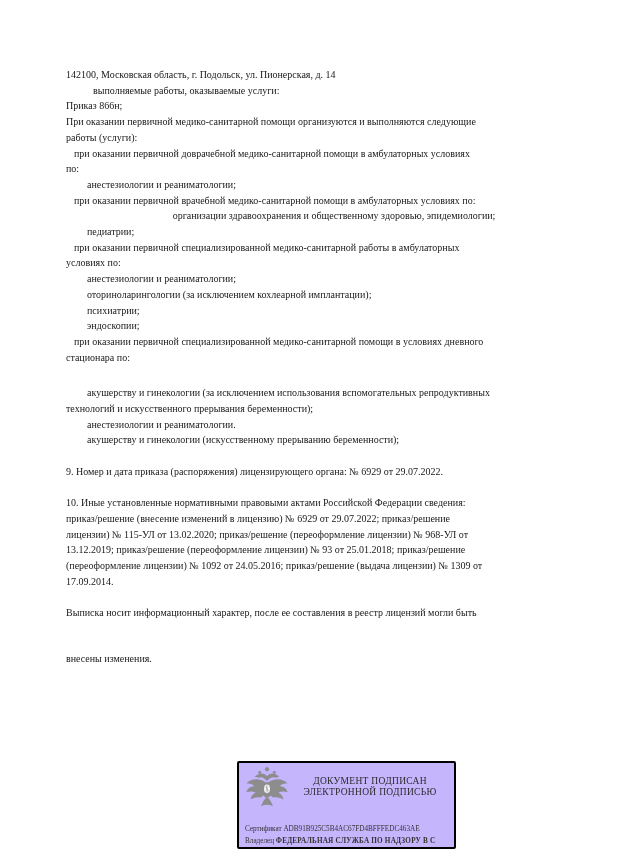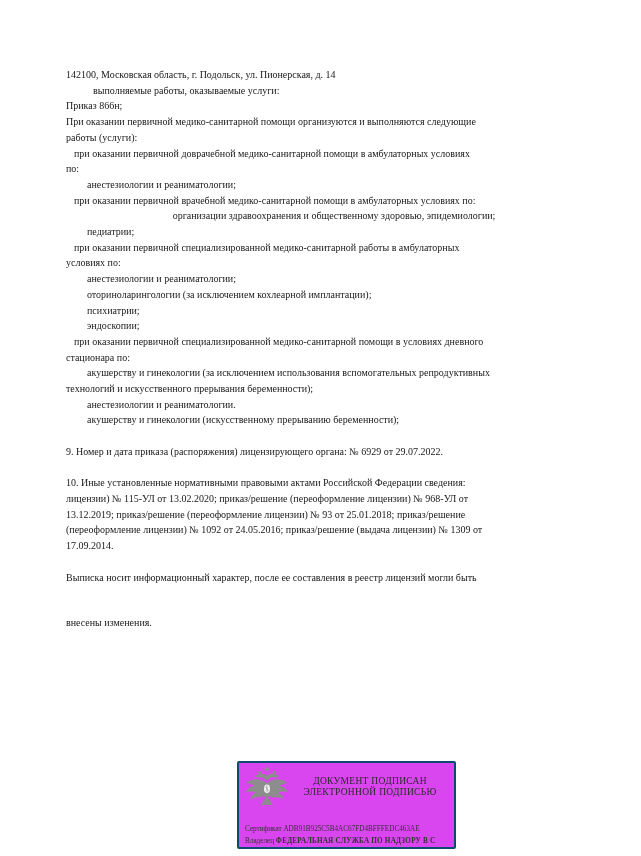--- a/index.html
+++ b/index.html
@@ -31,23 +31,23 @@
     white-space: nowrap;
     min-height: 15.7px;
   }
   
   .stamp {
     position: absolute;
     left: 237px;
     top: 761px;
     width: 215px;
     height: 84px;
-    border: 2px solid #0c4a6e;
+    border: 2px solid #000000;
     border-radius: 2px;
-    background: #d946ef;
+    background: #c4b5fd;
     overflow: hidden;
     box-sizing: content-box;
   }
   .stamp-top {
     display: flex;
     align-items: center;
     height: 44px;
     padding: 2px 4px 0 5px;
   }
   .stamp-emblem {
@@ -93,28 +93,29 @@
       <div class="doc-line" style="padding-left: 21px; text-align: center;">организации здравоохранения и общественному здоровью, эпидемиологии;</div>
       <div class="doc-line" style="padding-left: 21px;">педиатрии;</div>
       <div class="doc-line" style="padding-left: 8px;">при оказании первичной специализированной медико-санитарной работы в амбулаторных</div>
       <div class="doc-line" style="padding-left: 0px;">условиях по:</div>
       <div class="doc-line" style="padding-left: 21px;">анестезиологии и реаниматологии;</div>
       <div class="doc-line" style="padding-left: 21px;">оториноларингологии (за исключением кохлеарной имплантации);</div>
       <div class="doc-line" style="padding-left: 21px;">психиатрии;</div>
       <div class="doc-line" style="padding-left: 21px;">эндоскопии;</div>
       <div class="doc-line" style="padding-left: 8px;">при оказании первичной специализированной медико-санитарной помощи в условиях дневного</div>
       <div class="doc-line" style="padding-left: 0px;">стационара по:</div>
-      <div class="doc-line" style="padding-left: 21px;">акушерству и гинекологии (за исключением использования вспомогательных репродуктивных</div>
+      <div class="doc-line" style="padding-left: 21px; margin-top: 20px;">акушерству и гинекологии (за исключением использования вспомогательных репродуктивных</div>
       <div class="doc-line" style="padding-left: 0px;">технологий и искусственного прерывания беременности);</div>
       <div class="doc-line" style="padding-left: 21px;">анестезиологии и реаниматологии.</div>
       <div class="doc-line" style="padding-left: 21px;">акушерству и гинекологии (искусственному прерыванию беременности);</div>
       <div class="doc-line" style="padding-left: 0px;">&nbsp;</div>
       <div class="doc-line" style="padding-left: 0px;">9. Номер и дата приказа (распоряжения) лицензирующего органа: № 6929 от 29.07.2022.</div>
       <div class="doc-line" style="padding-left: 0px;">&nbsp;</div>
       <div class="doc-line" style="padding-left: 0px;">10. Иные установленные нормативными правовыми актами Российской Федерации сведения:</div>
+      <div class="doc-line" style="padding-left: 0px;">приказ/решение (внесение изменений в лицензию) № 6929 от 29.07.2022; приказ/решение</div>
       <div class="doc-line" style="padding-left: 0px;">лицензии) № 115-УЛ от 13.02.2020; приказ/решение (переоформление лицензии) № 968-УЛ от</div>
       <div class="doc-line" style="padding-left: 0px;">13.12.2019; приказ/решение (переоформление лицензии) № 93 от 25.01.2018; приказ/решение</div>
       <div class="doc-line" style="padding-left: 0px;">(переоформление лицензии) № 1092 от 24.05.2016; приказ/решение (выдача лицензии) № 1309 от</div>
       <div class="doc-line" style="padding-left: 0px;">17.09.2014.</div>
       <div class="doc-line" style="padding-left: 0px;">&nbsp;</div>
       <div class="doc-line" style="padding-left: 0px;">Выписка носит информационный характер, после ее составления в реестр лицензий могли быть</div>
       <div class="doc-line" style="padding-left: 0px; margin-top: 30px;">внесены изменения.</div>
     </div>
 
   <div class="stamp">

